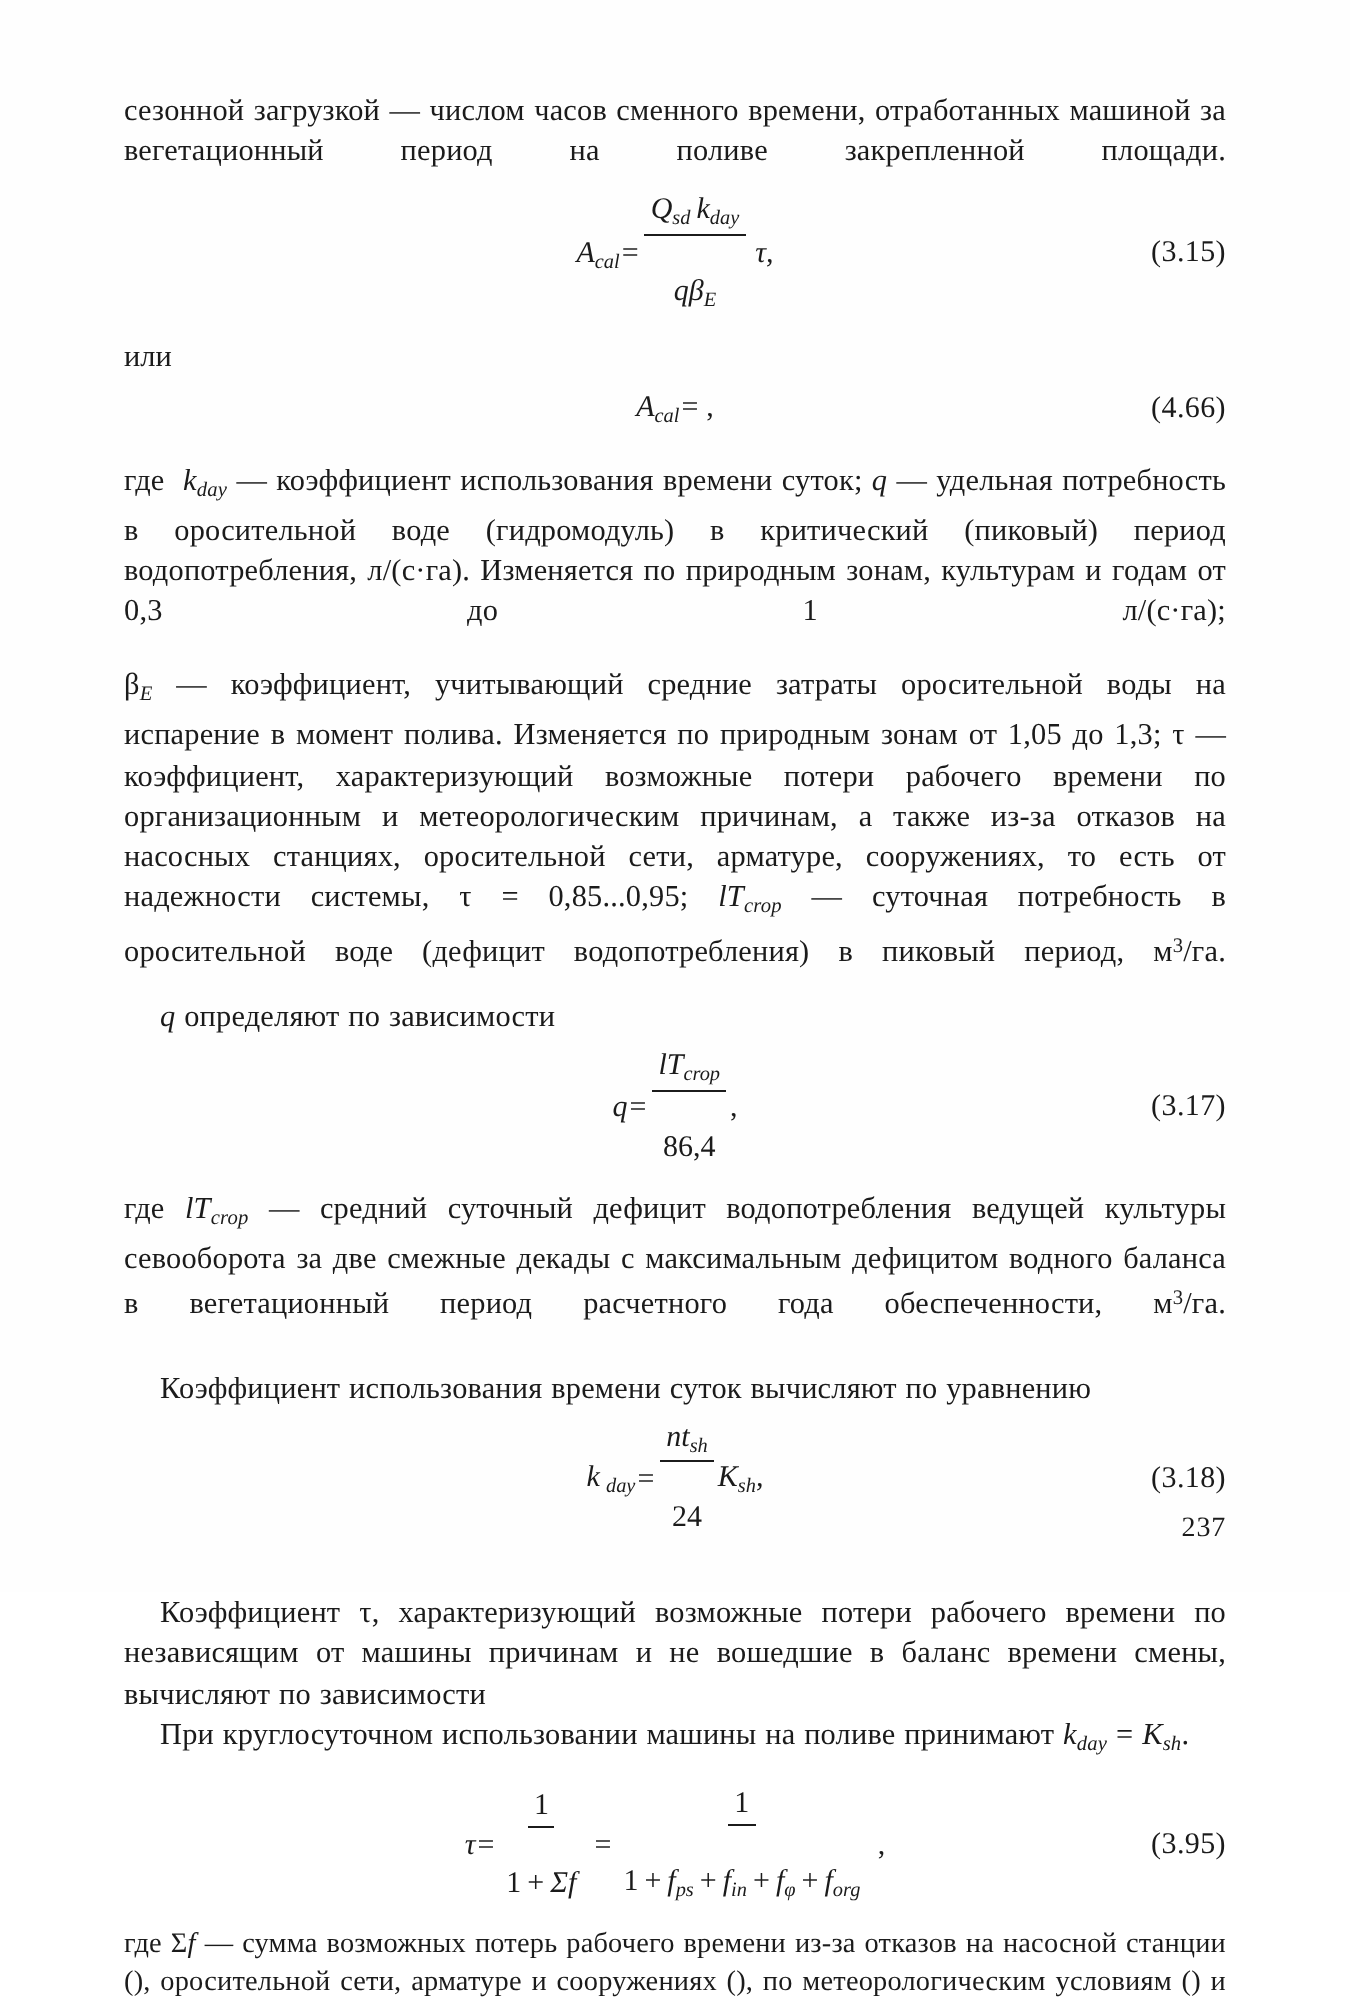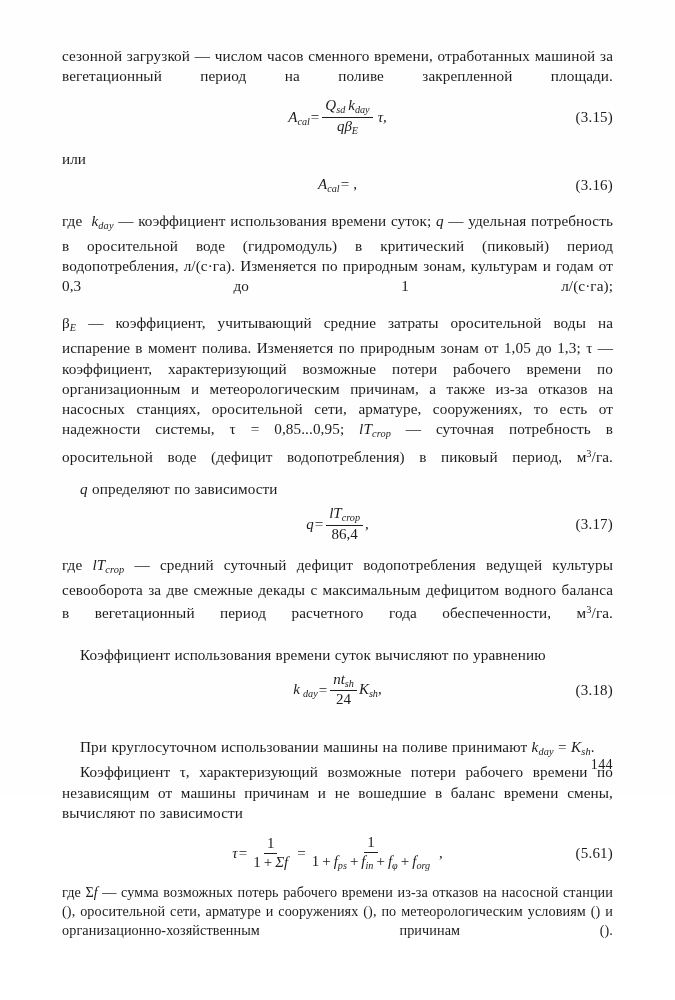--- a/index.html
+++ b/index.html
@@ -75,20 +75,21 @@
     font-size: 15px;
     letter-spacing: 0.2px;
   }
   .frac {
     display: inline-flex;
     flex-direction: column;
     align-items: center;
     vertical-align: middle;
     margin: 0 2px;
     line-height: 1.05;
+    gap: 20px;
   }
   .frac > .num {
     padding: 0 3px 1px 3px;
     border-bottom: 1.3px solid #1b1b1b;
   }
   .frac > .den {
     padding: 1px 3px 0 3px;
     text-align: center;
   }
   sub { font-size: 0.68em; vertical-align: -0.28em; font-style: italic; }
@@ -140,21 +141,21 @@
     <p class="word-or">или</p>
 
     <div class="gap-s"></div>
 
     <div class="eqrow">
       <div class="eqbody">
         <span class="eqvar">A<sub>cal</sub></span>
         <span class="opeq">=</span>
         <span class="up"> ,</span>
       </div>
-      <span class="eqnum">(3.16)</span>
+      <span class="eqnum">(4.66)</span>
     </div>
 
     <div class="gap-l"></div>
 
     <p class="para">где&nbsp;&nbsp;<i>k<sub>day</sub></i>&nbsp;— коэффициент использования времени суток; <i>q</i>&nbsp;— удельная потребность в оросительной воде (гидромодуль) в критический (пиковый) период водопотребления, л/(с·га). Изменяется по природным зонам, культурам и годам от 0,3 до 1 л/(с·га);</p>
 
     <div class="gap-l"></div>
 
     <p class="para">β<sub>E</sub> — коэффициент, учитывающий средние затраты оросительной воды на испарение в момент полива. Изменяется по природным зонам от 1,05 до 1,3; τ — коэффициент, характеризующий возможные потери рабочего времени по организационным и метеорологическим причинам, а также из-за отказов на насосных станциях, оросительной сети, арматуре, сооружениях, то есть от надежности системы, τ&nbsp;=&nbsp;0,85...0,95; <i>lT</i><sub>crop</sub> — суточная потребность в оросительной воде (дефицит водопотребления) в пиковый период, м<sup>3</sup>/га.</p>
 
@@ -198,44 +199,44 @@
         <span class="eqvar"><i>K</i><sub>sh</sub>,</span>
       </div>
       <span class="eqnum">(3.18)</span>
     </div>
 
     <div class="gap-m"></div>
 
 
     <div class="gap-l"></div>
 
+    <p class="para lastleft indent">Коэффициент τ, характеризующий возможные потери рабочего времени по независящим от машины причинам и не вошедшие в баланс времени смены, вычисляют по зависимости</p>
+
     <p class="para lastleft indent">При круглосуточном использовании машины на поливе принимают <i>k<sub>day</sub></i>&nbsp;=&nbsp;<i>K<sub>sh</sub></i>.</p>
-
-    <p class="para lastleft indent">Коэффициент τ, характеризующий возможные потери рабочего времени по независящим от машины причинам и не вошедшие в баланс времени смены, вычисляют по зависимости</p>
 
     <div class="gap-m"></div>
 
     <div class="eqrow">
       <div class="eqbody">
         <span class="eqvar">τ</span>
         <span class="opeq">=</span>
         <span class="frac">
           <span class="num"><span class="up">1</span></span>
           <span class="den"><span class="up">1 + </span>Σ<i>f</i></span>
         </span>
         <span class="opeq"> =</span>
         <span class="frac">
           <span class="num"><span class="up">1</span></span>
           <span class="den"><span class="up">1 + </span><i>f</i><sub>ps</sub><span class="up"> + </span><i>f</i><sub>in</sub><span class="up"> + </span><i>f</i><sub>φ</sub><span class="up"> + </span><i>f</i><sub>org</sub></span>
         </span>
         <span class="up">&nbsp;,</span>
       </div>
-      <span class="eqnum">(5.61)</span>
+      <span class="eqnum">(3.95)</span>
     </div>
 
     <div class="gap-m"></div>
 
     <p class="para" style="font-size:14.2px; line-height:19px;">где Σ<i>f</i> — сумма возможных потерь рабочего времени из-за отказов на насосной станции (), оросительной сети, арматуре и сооружениях (), по метеорологическим условиям () и организационно-хозяйственным причинам ().</p>
 
   </div>
 
-  <div class="pagenum">144</div>
+  <div class="pagenum">237</div>
 </div>
 
 </body></html>

